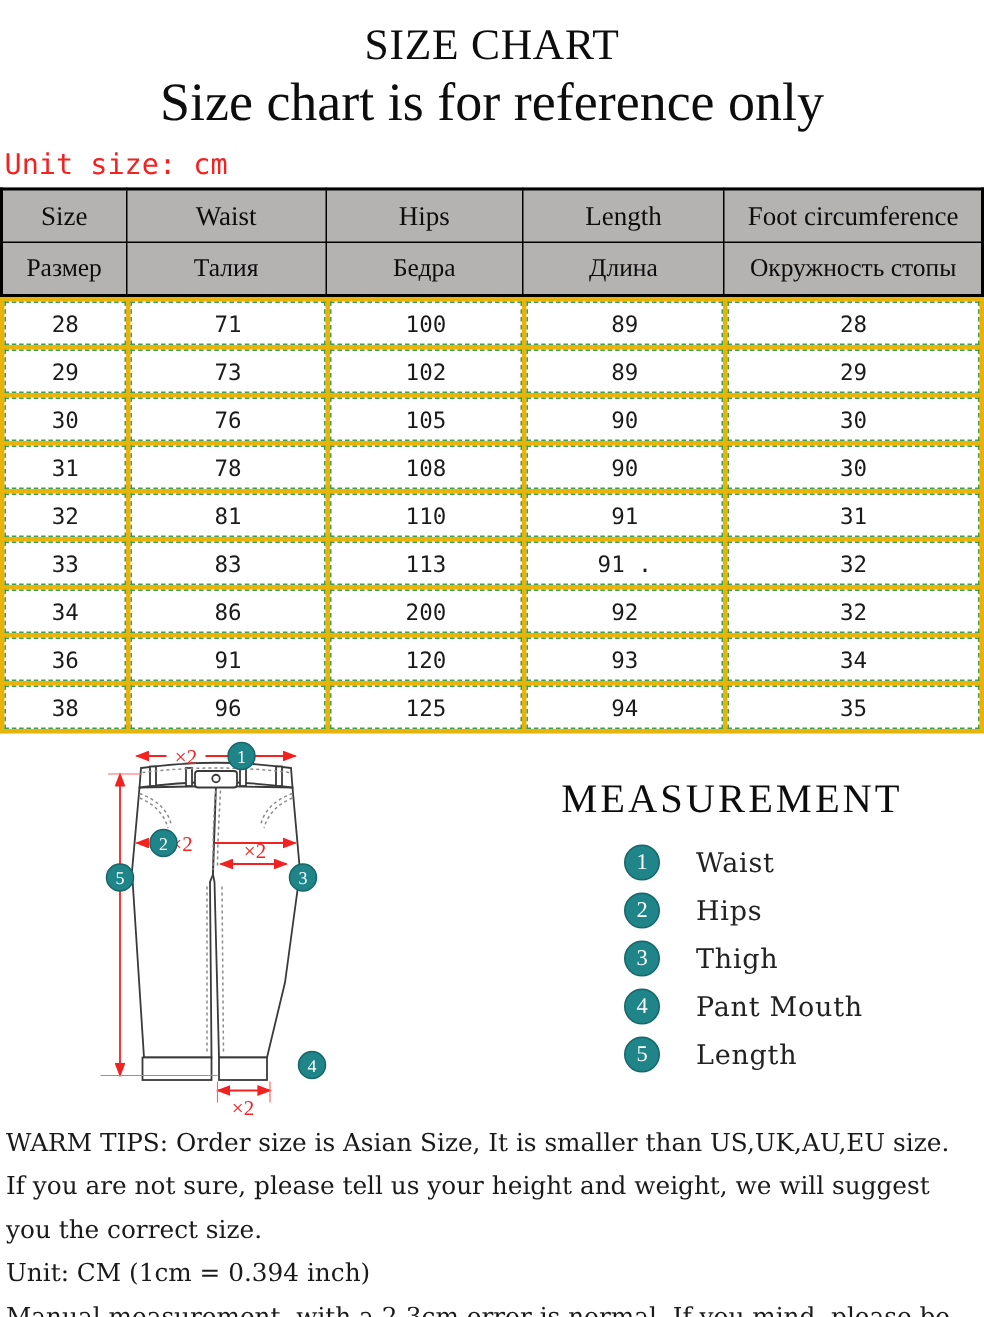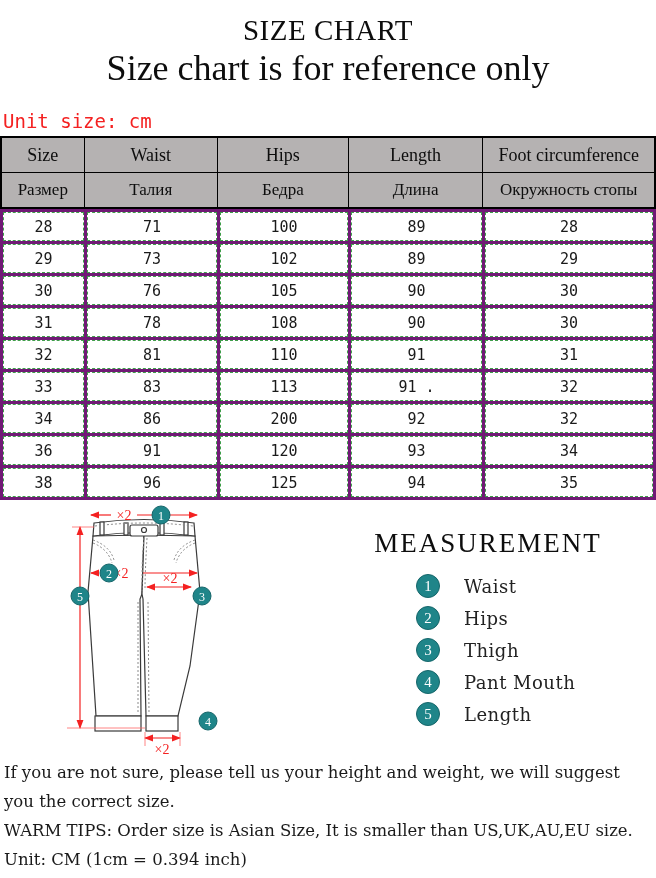--- a/index.html
+++ b/index.html
@@ -10,38 +10,38 @@
   }
   
   .title{
     padding-top:15px;text-align:center;font-size:29px;line-height:30px;
     color:#0d0d0d;letter-spacing:.5px;
   }
   .subtitle{
     margin-top:7px;text-align:center;font-size:36px;line-height:32px;color:#0d0d0d;
   }
   .unit-note{
-    margin-top:26px;margin-left:3px;
+    margin-top:15px;margin-left:3px;
     font-family:"DejaVu Sans Mono",monospace;
     font-size:19px;line-height:22px;color:#f42121;
   }
   
   .table-wrap{margin-top:4px;width:656px;}
   table{table-layout:fixed;}
   col.c0{width:12.7%}col.c1{width:20.4%}col.c2{width:20.0%}col.c3{width:20.6%}col.c4{width:26.3%}
   .hdr{
     width:656px;border-collapse:collapse;border:2px solid #000;background:#b5b2b2;
   }
   .hdr th{
     border:1px solid #000;height:32px;font-weight:normal;
     font-size:18px;color:#0d0d0d;vertical-align:middle;
   }
   .hdr tr.ru th{font-size:17px;}
   .bdy{
-    width:656px;border-collapse:separate;border-spacing:3px;background:#701a75;
+    width:656px;border-collapse:separate;border-spacing:3px;background:#eab308;
   }
   .bdy td{
     border:1px dashed #3f9e4a;background:#fff;height:25px;
     text-align:center;vertical-align:middle;
     font-family:"DejaVu Sans Mono",monospace;font-size:15px;color:#1a1a1a;
   }
   
   .diagram-section{position:relative;height:256px;}
   .pants-svg{position:absolute;left:50px;top:2px;}
   .legend{position:absolute;left:372px;top:28px;width:232px;}
@@ -274,17 +274,17 @@
       </div>
       <div class="legend-item">
         <span class="legend-badge">5</span>
         <span class="legend-label">Length</span>
       </div>
     </div>
   </div>
 </div>
 
 <div class="tips">
+  <p>WARM TIPS: Order size is Asian Size, It is smaller than US,UK,AU,EU size.</p>
   <p>If you are not sure, please tell us your height and weight, we will suggest you the correct size.</p>
-  <p>WARM TIPS: Order size is Asian Size, It is smaller than US,UK,AU,EU size.</p>
   <p>Unit: CM (1cm = 0.394 inch)</p>
   <p>Manual measurement, with a 2-3cm error is normal. If you mind, please be careful to buy.</p>
 </div>
 
 </body></html>

